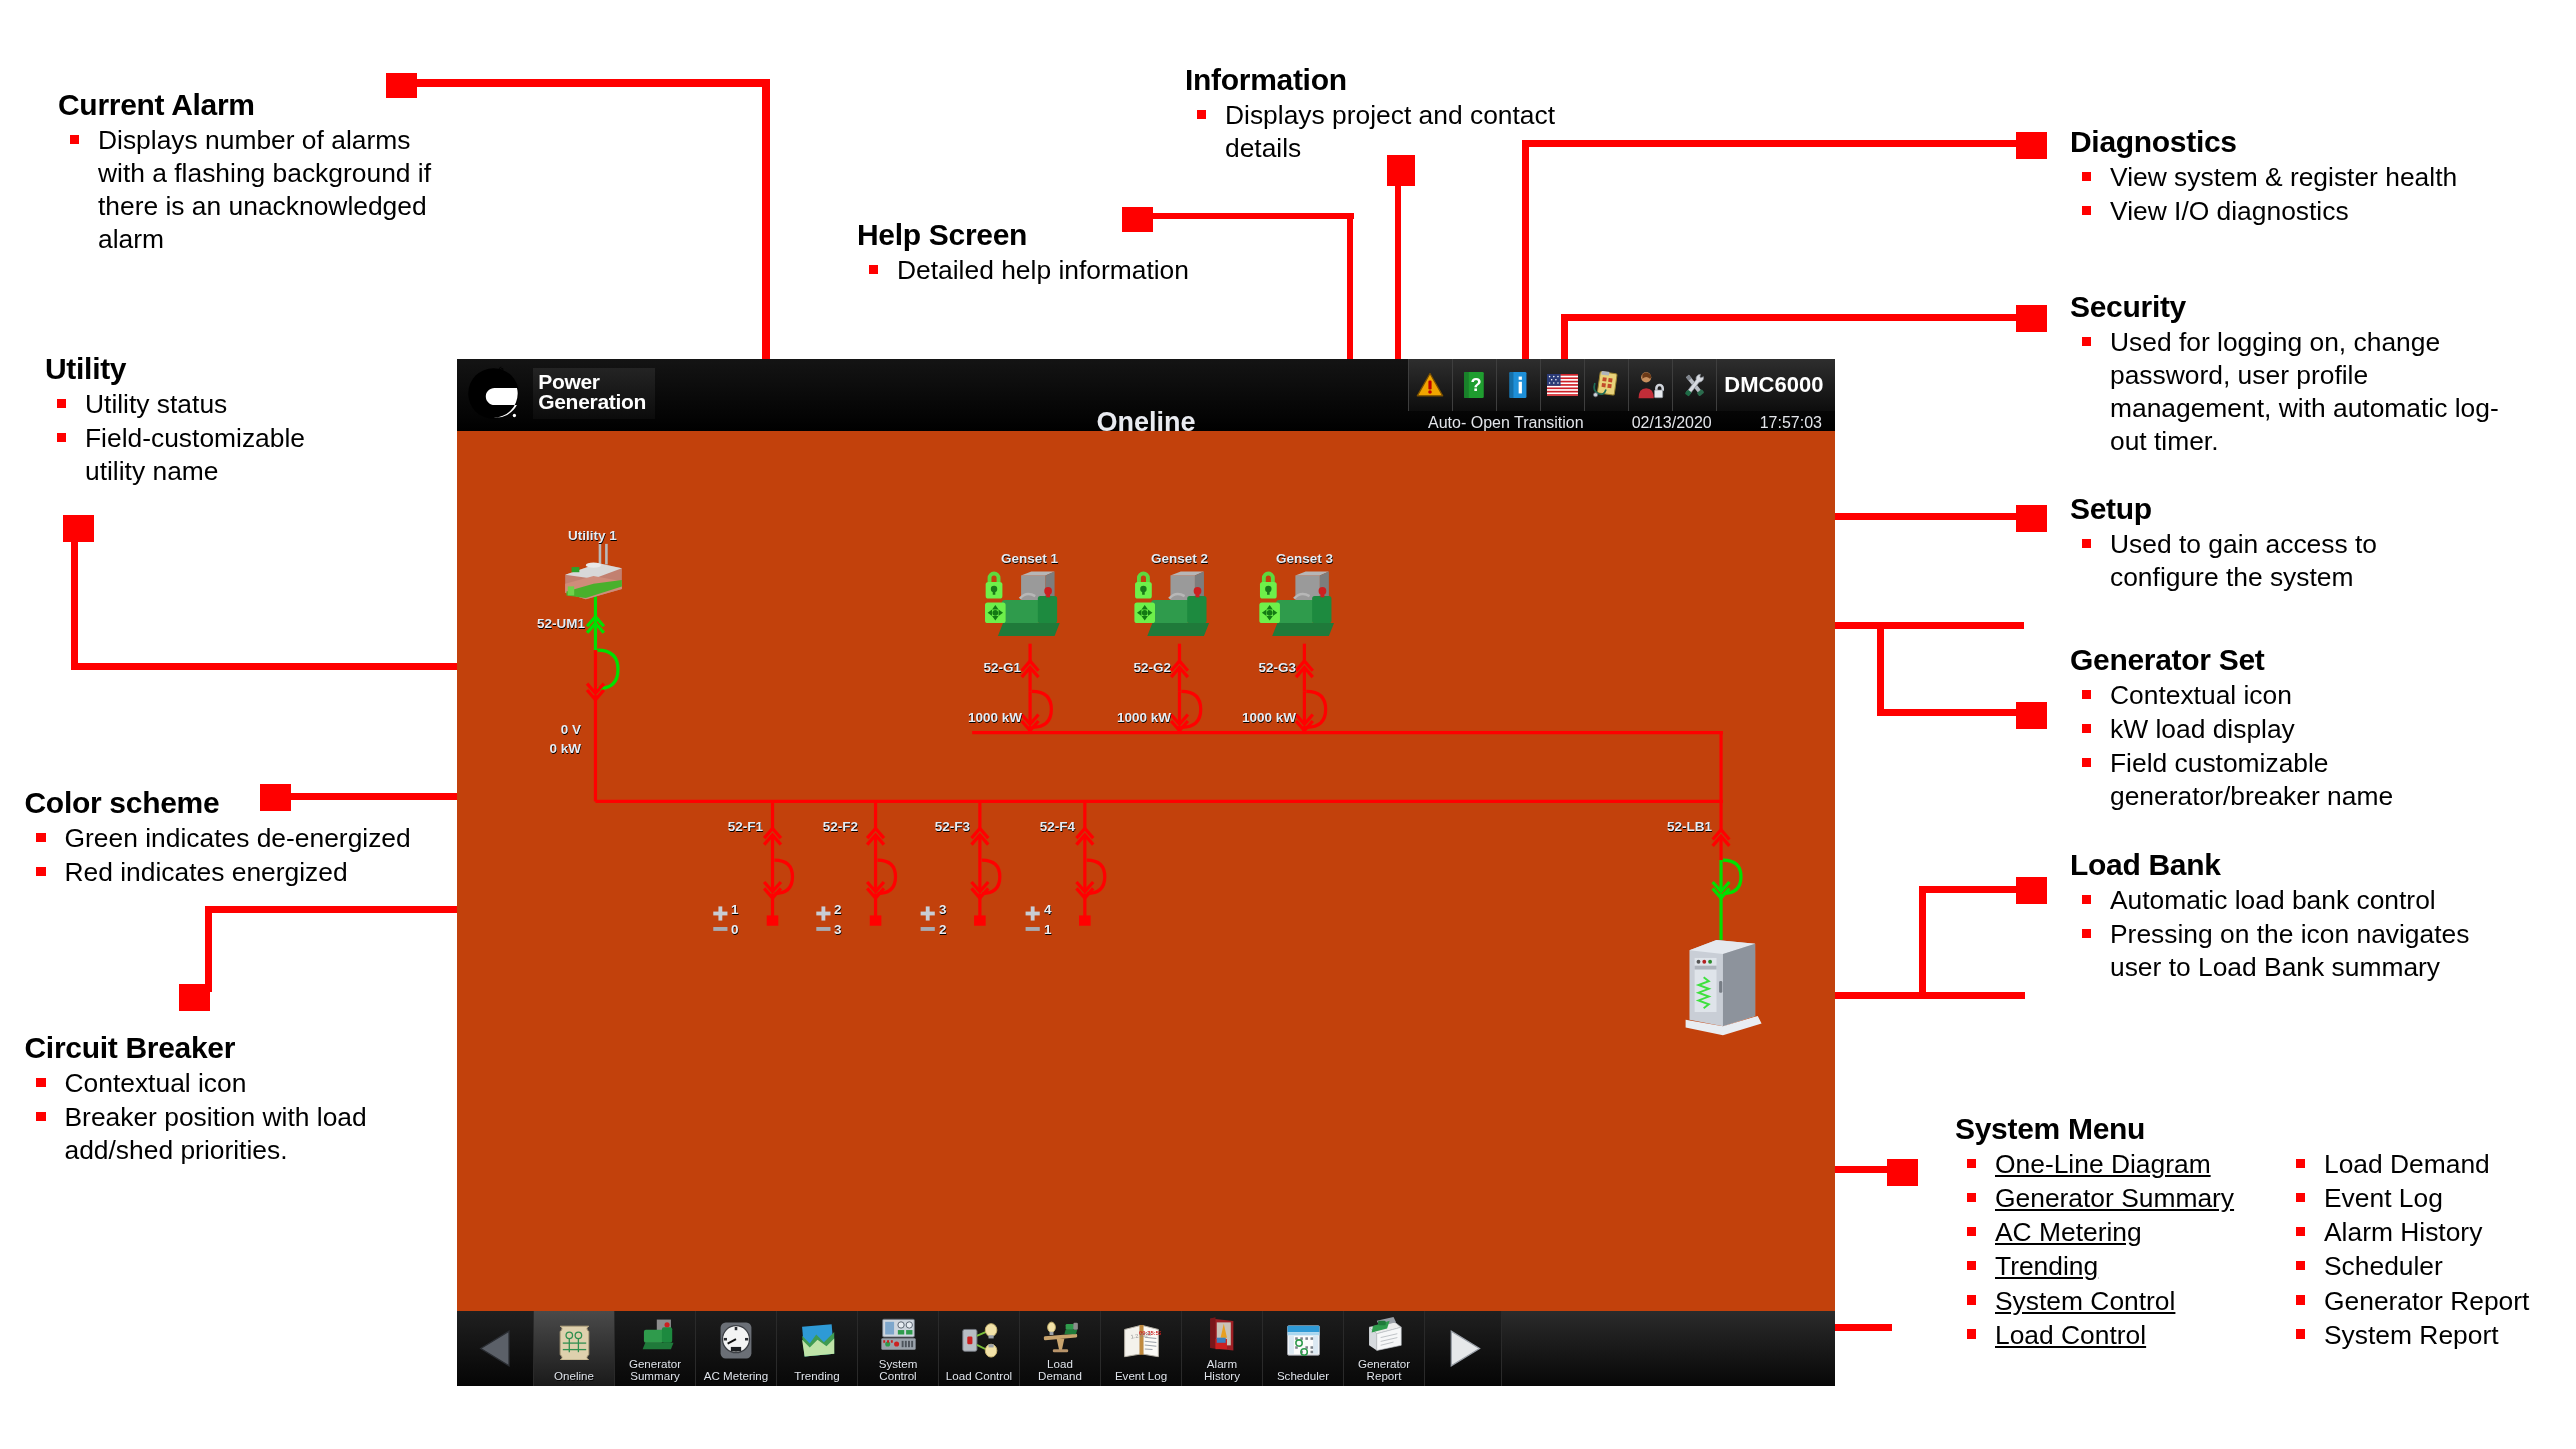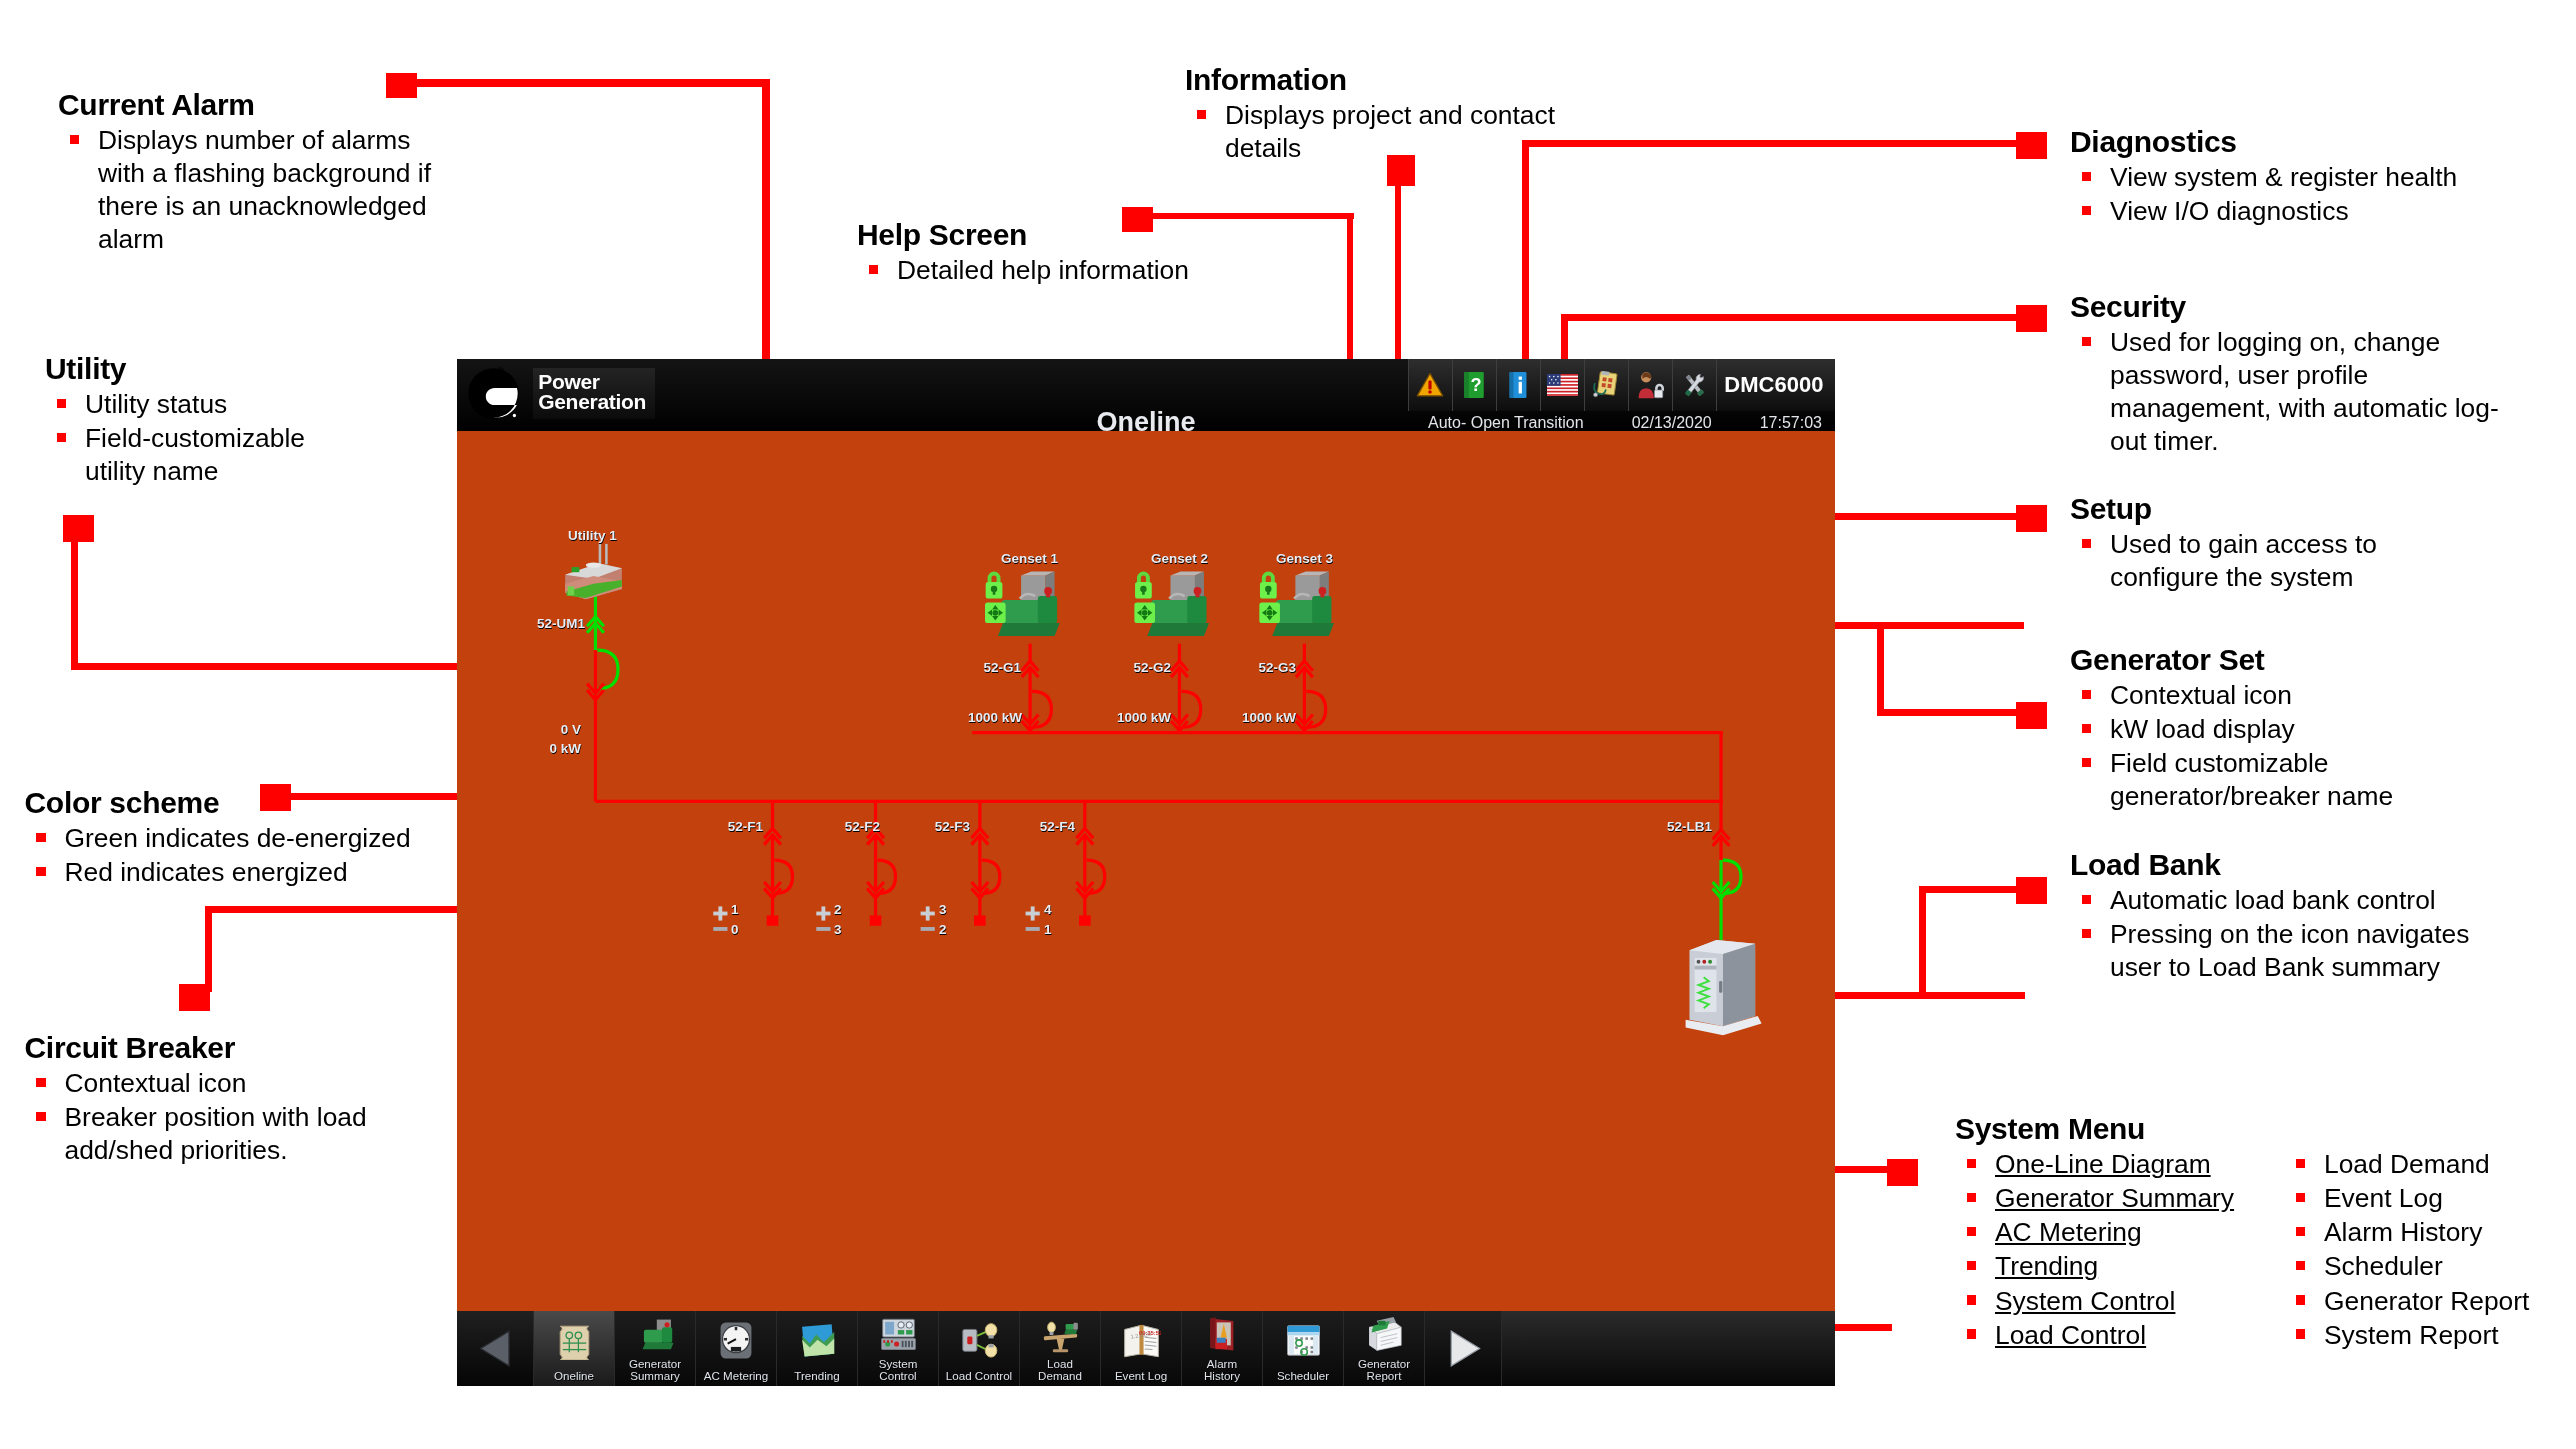--- a/index.html
+++ b/index.html
@@ -565,21 +565,21 @@
 
     <div class="dtext r" style="left:484px;top:229px;width:80px;">52-G1</div>
     <div class="dtext r" style="left:634px;top:229px;width:80px;">52-G2</div>
     <div class="dtext r" style="left:759px;top:229px;width:80px;">52-G3</div>
 
     <div class="dtext r" style="left:477px;top:279px;width:88px;">1000 kW</div>
     <div class="dtext r" style="left:626px;top:279px;width:88px;">1000 kW</div>
     <div class="dtext r" style="left:751px;top:279px;width:88px;">1000 kW</div>
 
     <div class="dtext r" style="left:227px;top:388px;width:79px;">52-F1</div>
-    <div class="dtext r" style="left:344px;top:388px;width:79px;">52-F2</div>
+    <div class="dtext r" style="left:322px;top:388px;width:79px;">52-F2</div>
     <div class="dtext r" style="left:434px;top:388px;width:79px;">52-F3</div>
     <div class="dtext r" style="left:539px;top:388px;width:79px;">52-F4</div>
 
     <div class="dtext" style="left:274px;top:471px;">1</div>
     <div class="dtext" style="left:274px;top:491px;">0</div>
     <div class="dtext" style="left:377px;top:471px;">2</div>
     <div class="dtext" style="left:377px;top:491px;">3</div>
     <div class="dtext" style="left:482px;top:471px;">3</div>
     <div class="dtext" style="left:482px;top:491px;">2</div>
     <div class="dtext" style="left:587px;top:471px;">4</div>

